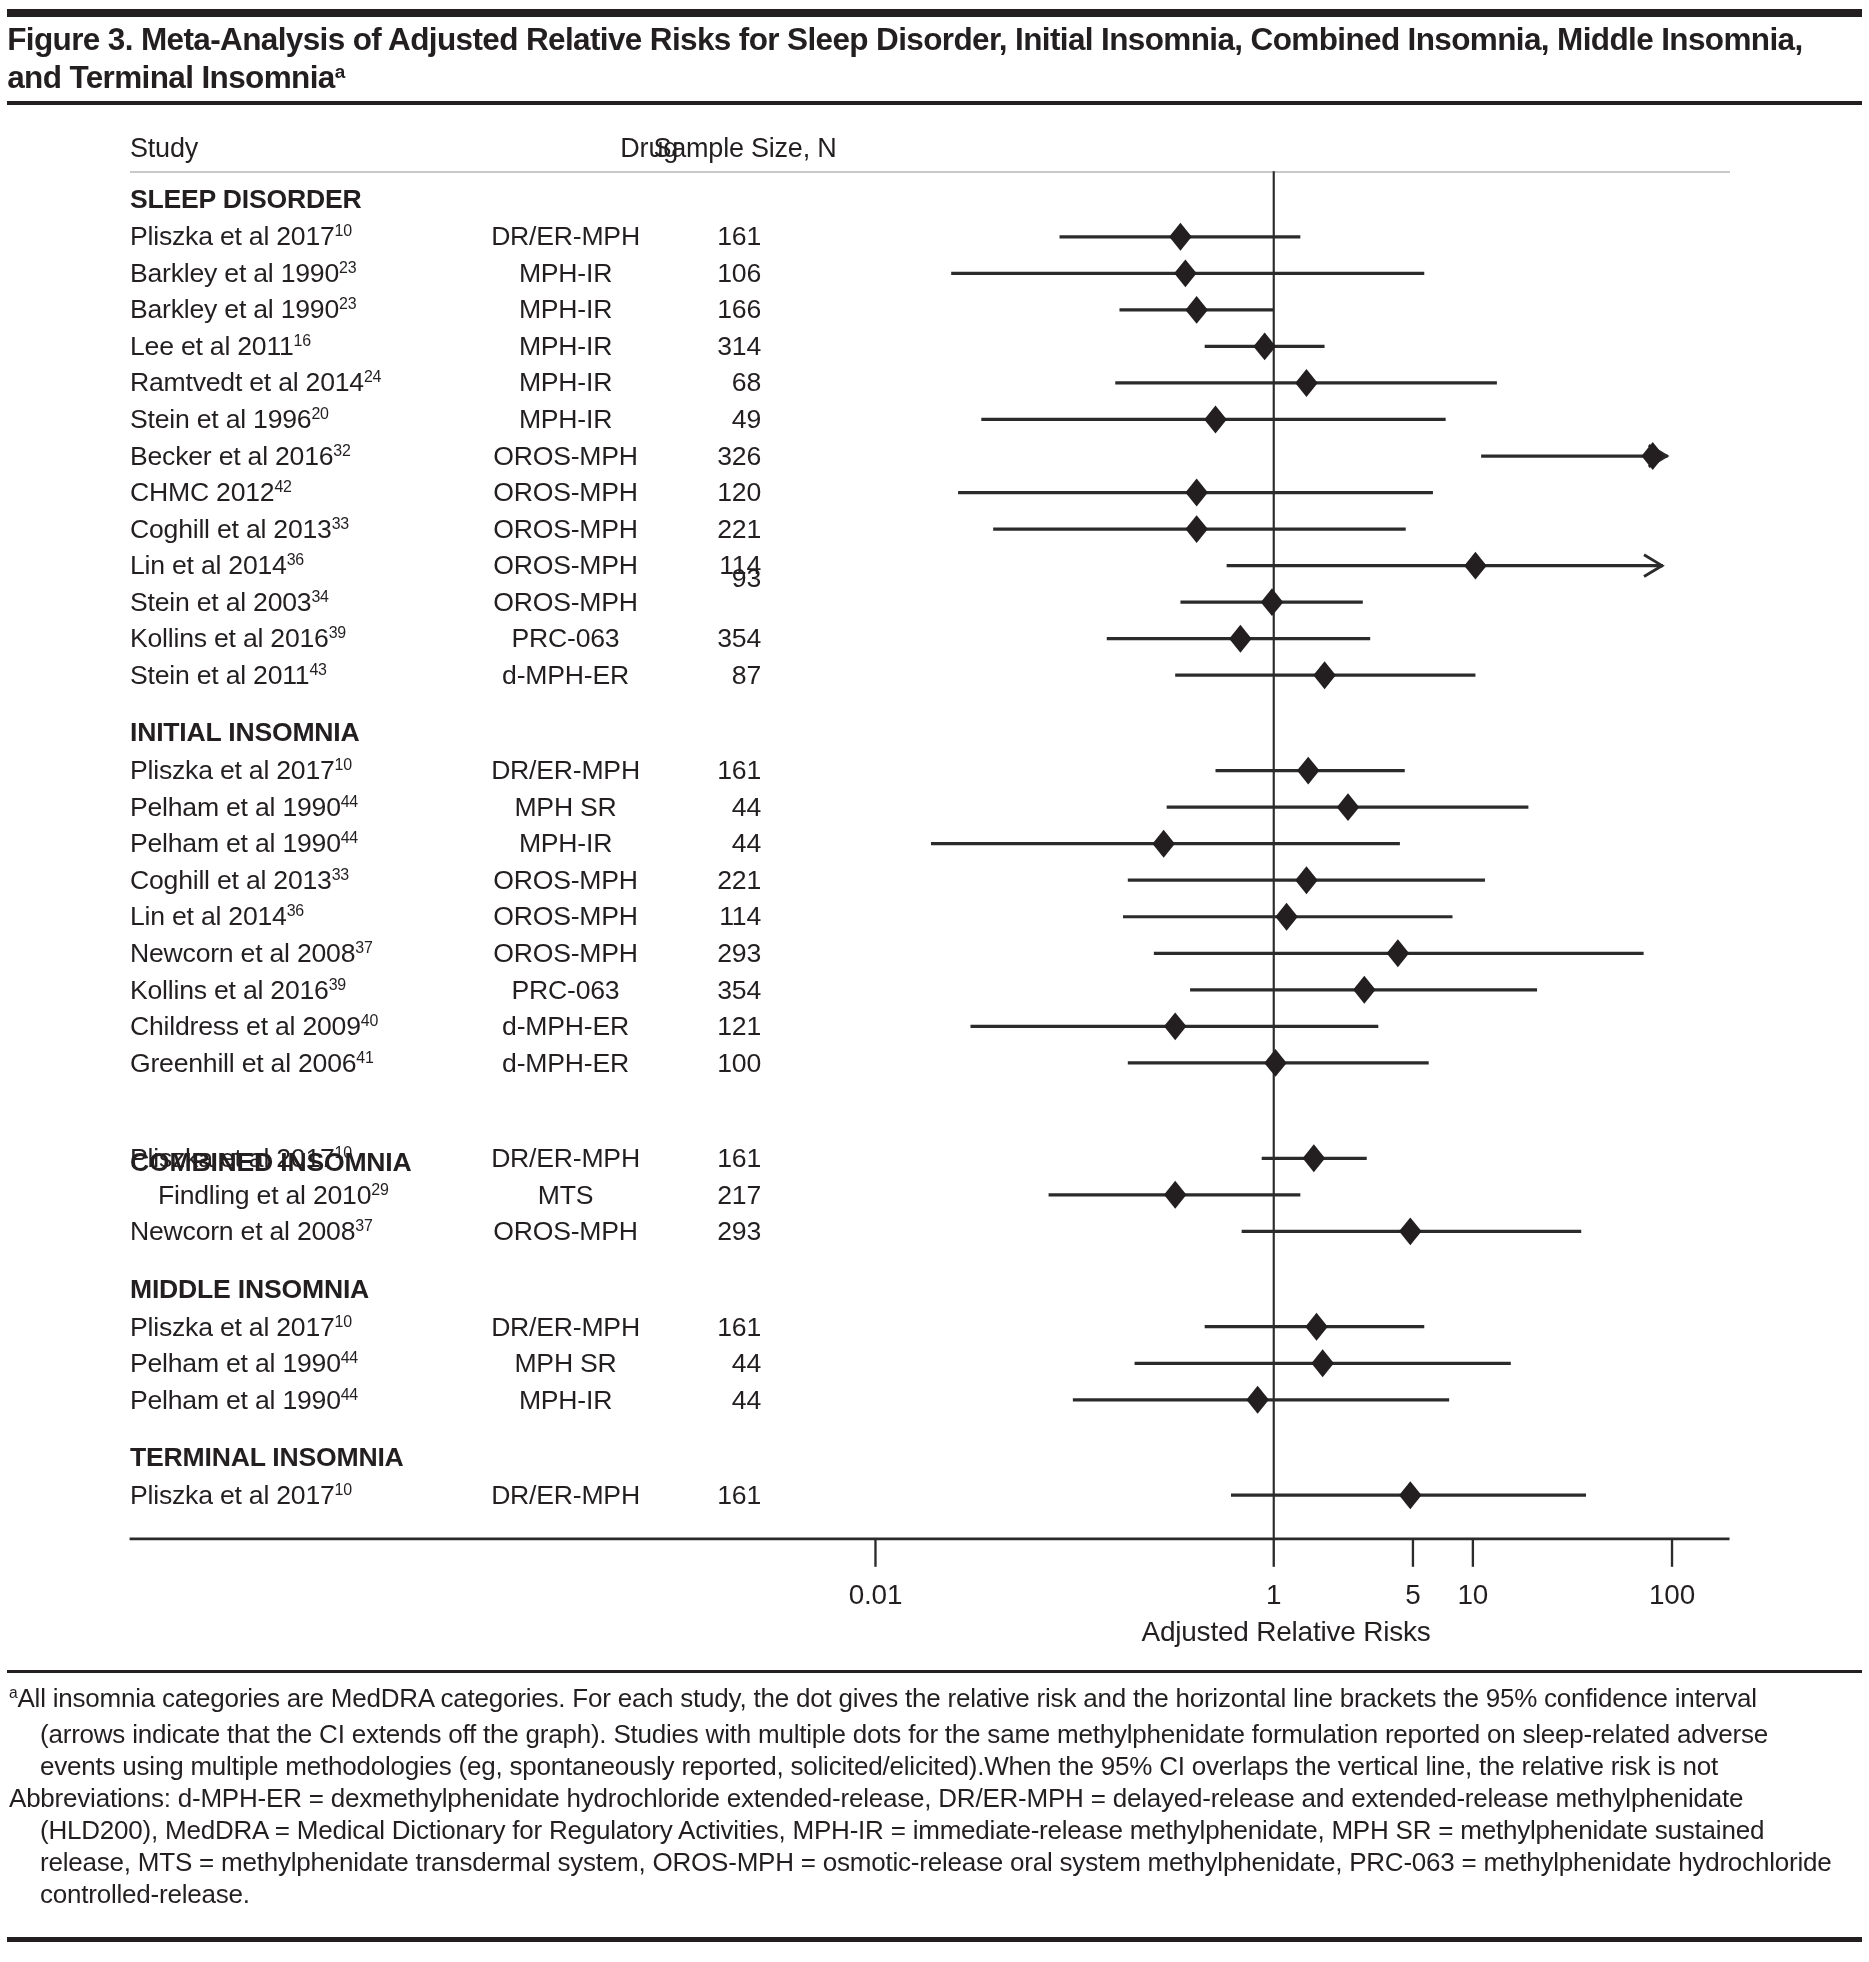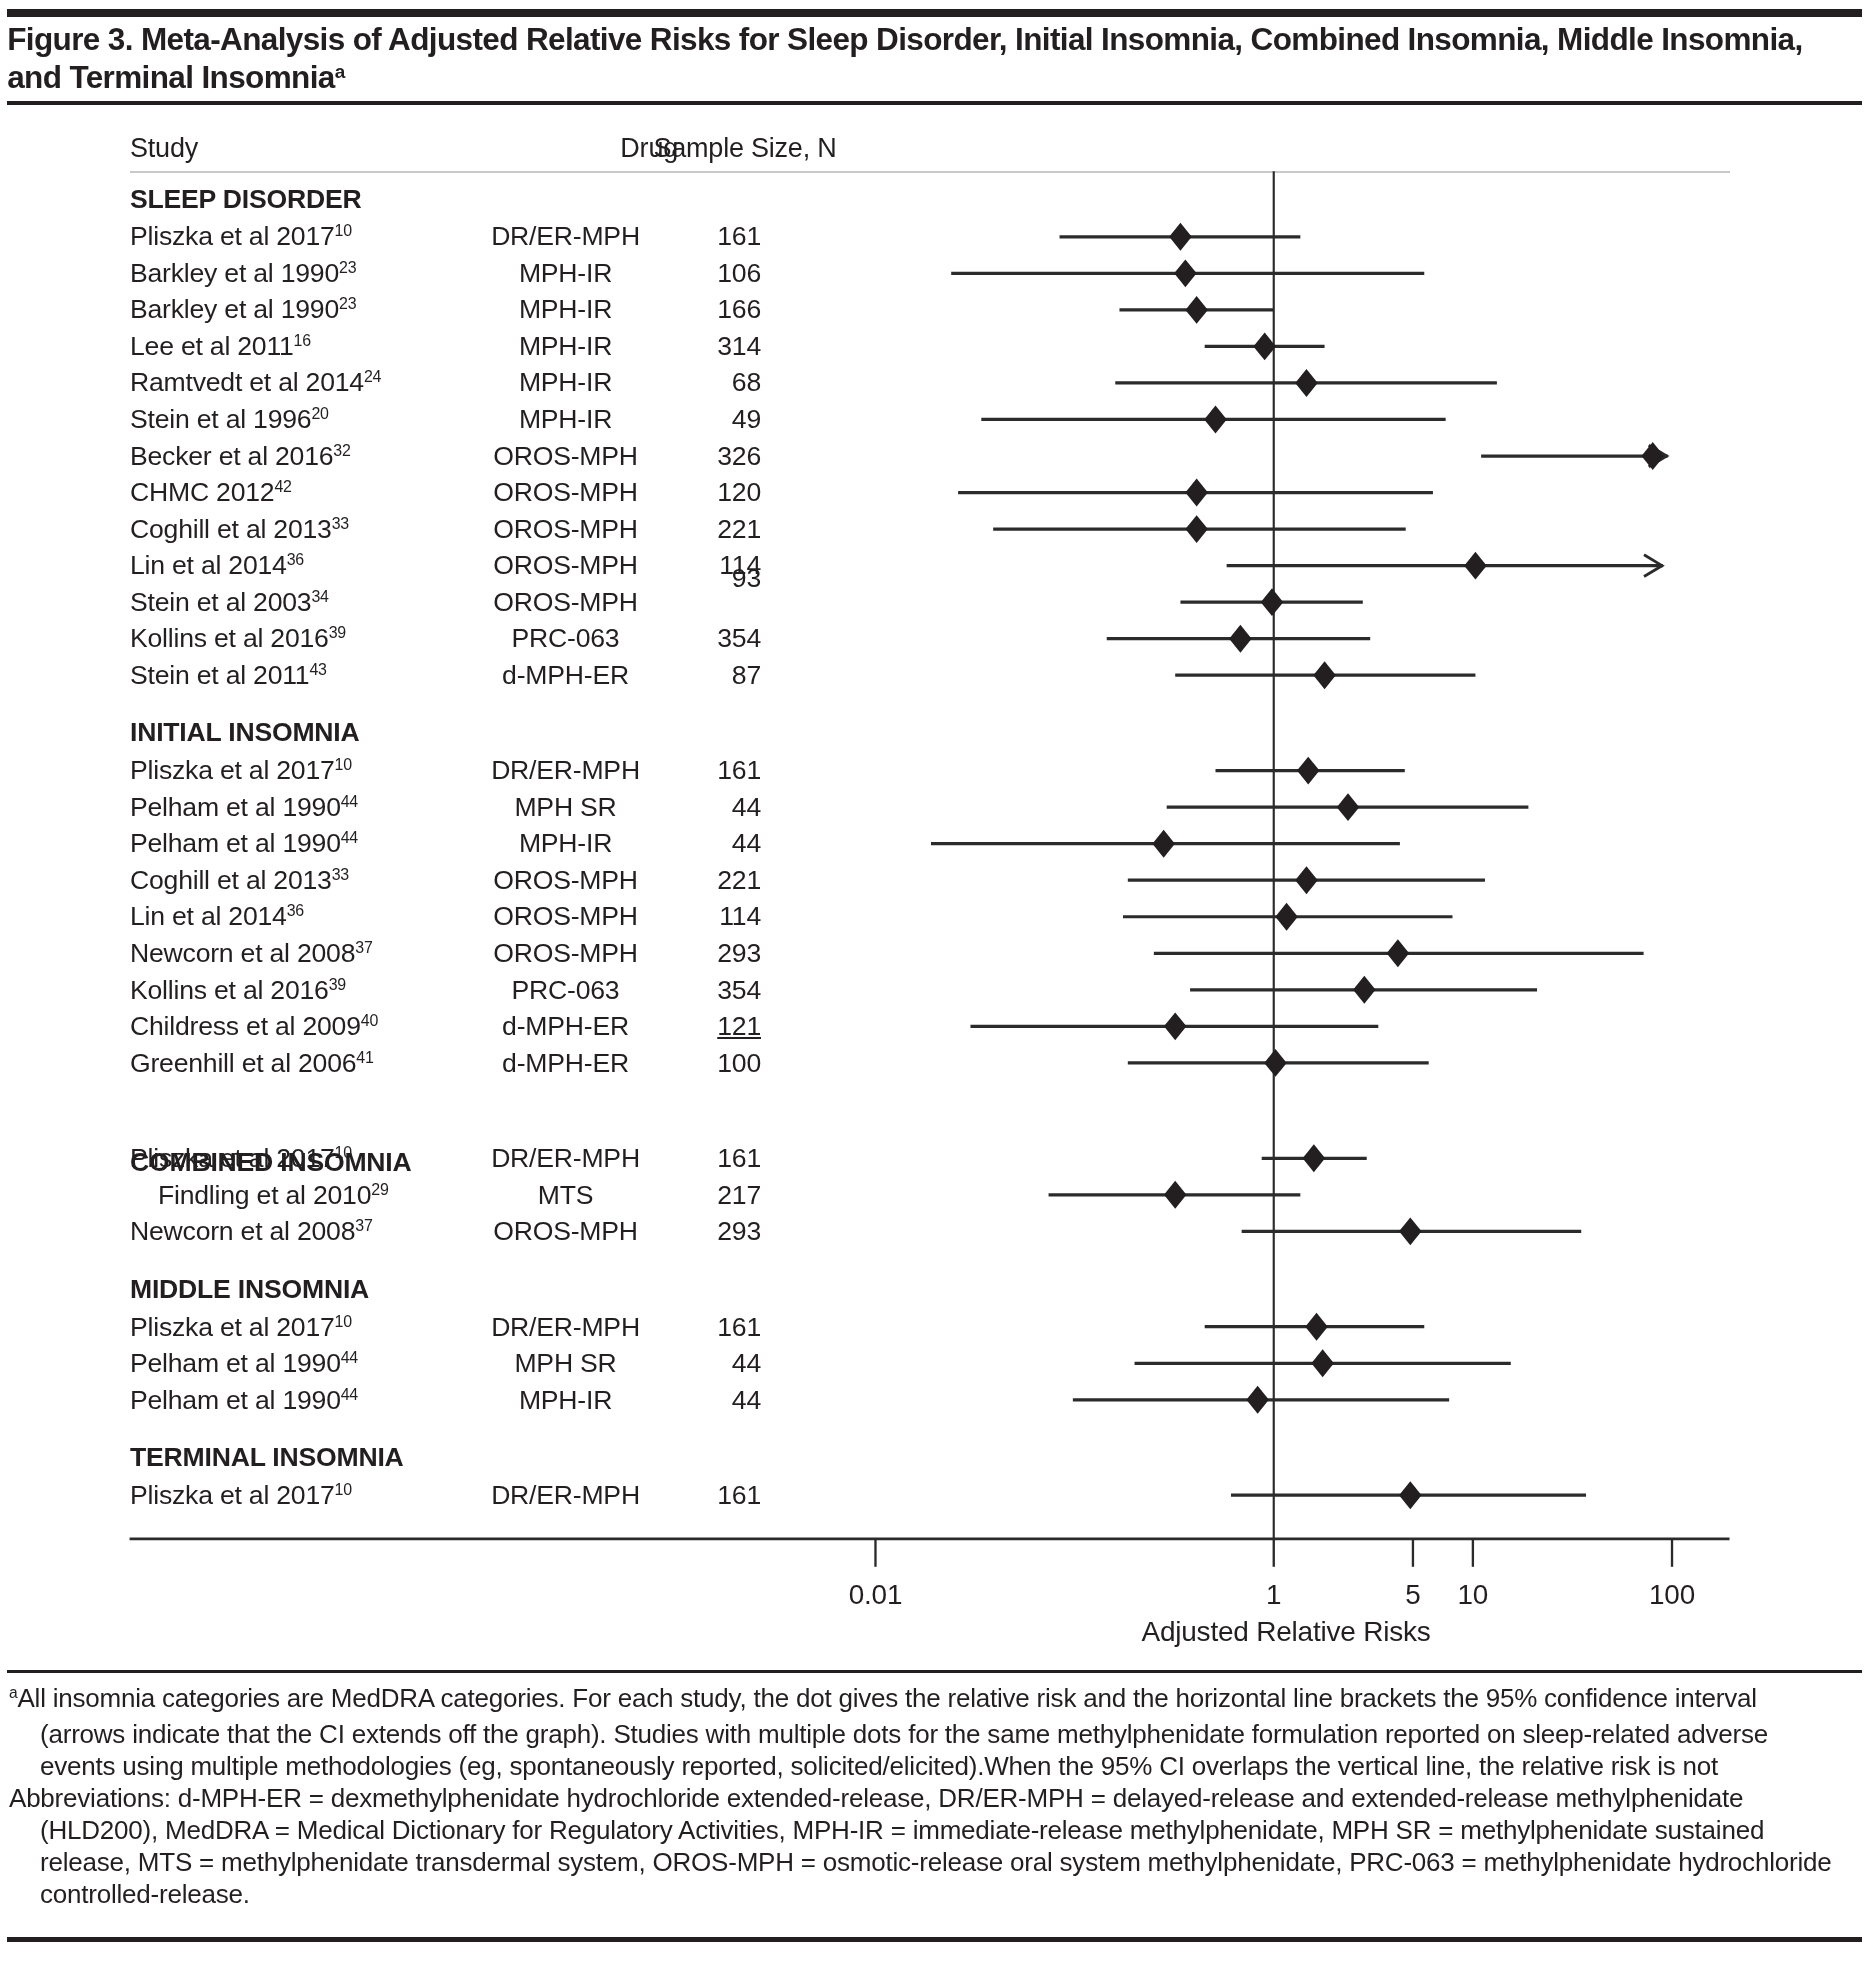--- a/index.html
+++ b/index.html
@@ -97,21 +97,21 @@
       <div class="cell " style="top: 902px; left: 453px; width: 225px; text-align: center;">OROS-MPH</div>
       <div class="cell " style="top: 902px; left: 628px; width: 133px; text-align: right;">114</div>
       <div class="cell " style="top: 939px; left: 130px;">Newcorn et al 2008<sup>37</sup></div>
       <div class="cell " style="top: 939px; left: 453px; width: 225px; text-align: center;">OROS-MPH</div>
       <div class="cell " style="top: 939px; left: 628px; width: 133px; text-align: right;">293</div>
       <div class="cell " style="top: 976px; left: 130px;">Kollins et al 2016<sup>39</sup></div>
       <div class="cell " style="top: 976px; left: 453px; width: 225px; text-align: center;">PRC-063</div>
       <div class="cell " style="top: 976px; left: 628px; width: 133px; text-align: right;">354</div>
       <div class="cell " style="top: 1012px; left: 130px;">Childress et al 2009<sup>40</sup></div>
       <div class="cell " style="top: 1012px; left: 453px; width: 225px; text-align: center;">d-MPH-ER</div>
-      <div class="cell " style="top: 1012px; left: 628px; width: 133px; text-align: right; text-decoration: underline;">121</div>
+      <div class="cell " style="top: 1012px; left: 628px; width: 133px; text-align: right;">121</div>
       <div class="cell " style="top: 1049px; left: 130px;">Greenhill et al 2006<sup>41</sup></div>
       <div class="cell " style="top: 1049px; left: 453px; width: 225px; text-align: center;">d-MPH-ER</div>
       <div class="cell " style="top: 1049px; left: 628px; width: 133px; text-align: right;">100</div>
       <div class="cell section-hdr" style="top: 1148px; left: 130px;">COMBINED INSOMNIA</div>
       <div class="cell " style="top: 1144px; left: 130px;">Pliszka et al 2017<sup>10</sup></div>
       <div class="cell " style="top: 1144px; left: 453px; width: 225px; text-align: center;">DR/ER-MPH</div>
       <div class="cell " style="top: 1144px; left: 628px; width: 133px; text-align: right;">161</div>
       <div class="cell " style="top: 1181px; left: 130px; margin-left: 28px;">Findling et al 2010<sup>29</sup></div>
       <div class="cell " style="top: 1181px; left: 453px; width: 225px; text-align: center;">MTS</div>
       <div class="cell " style="top: 1181px; left: 628px; width: 133px; text-align: right;">217</div>

